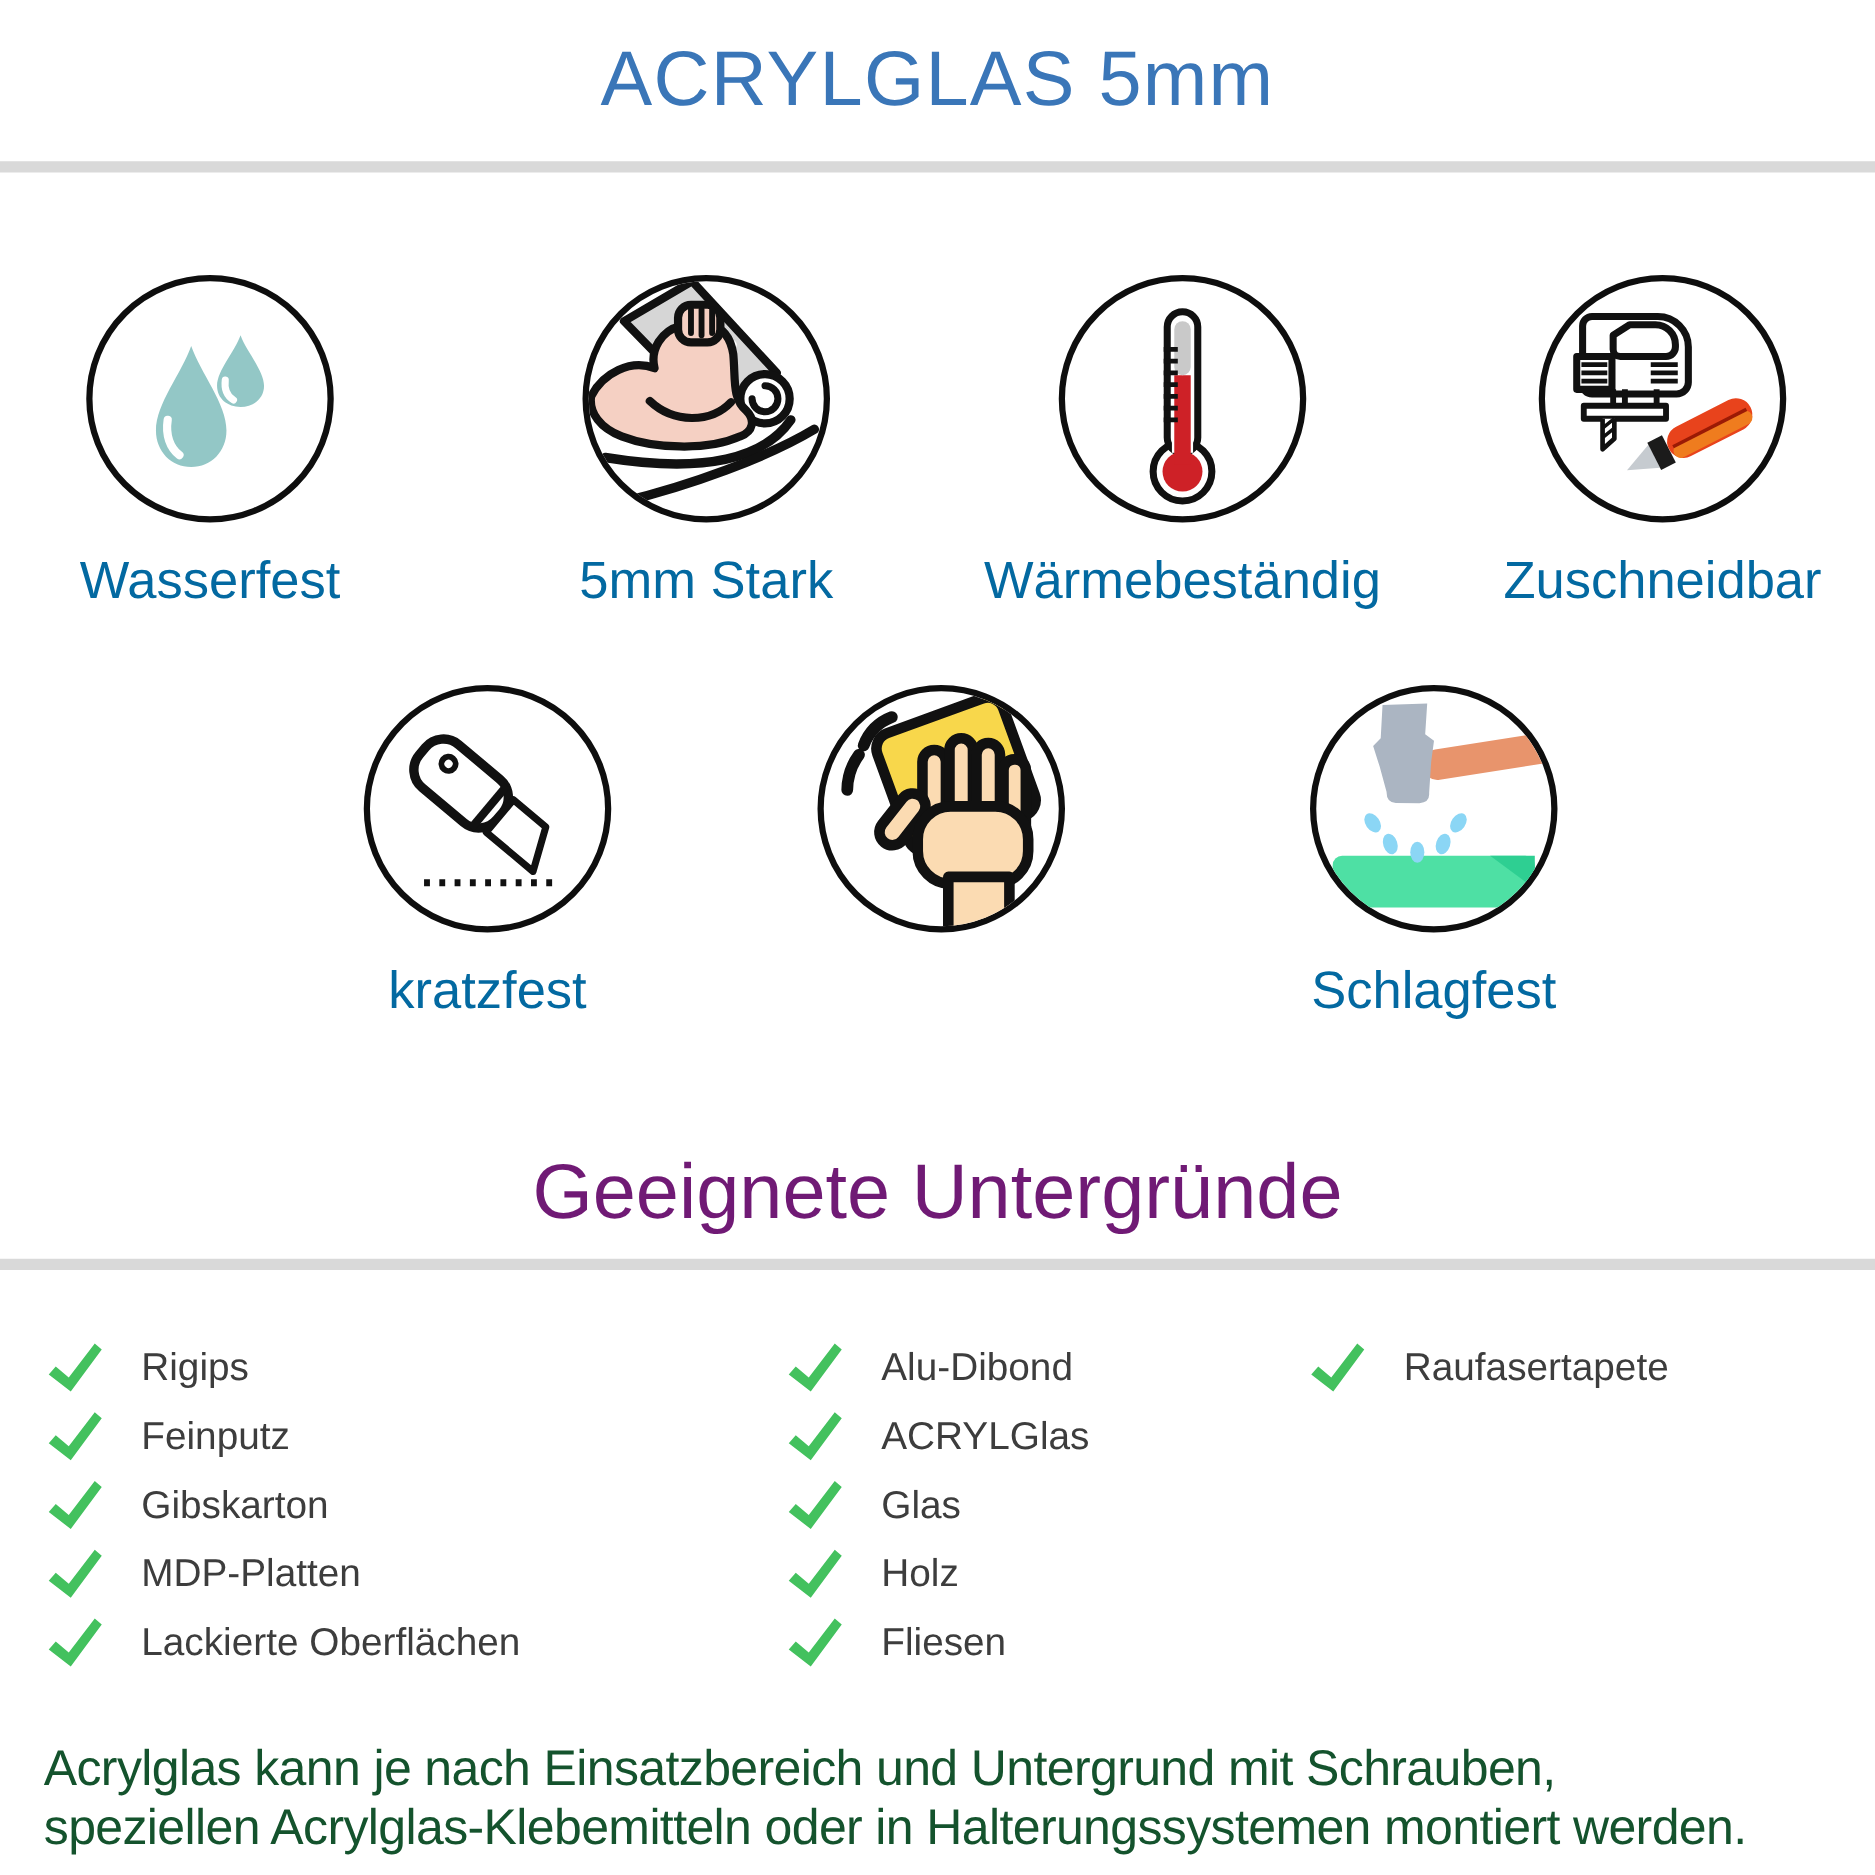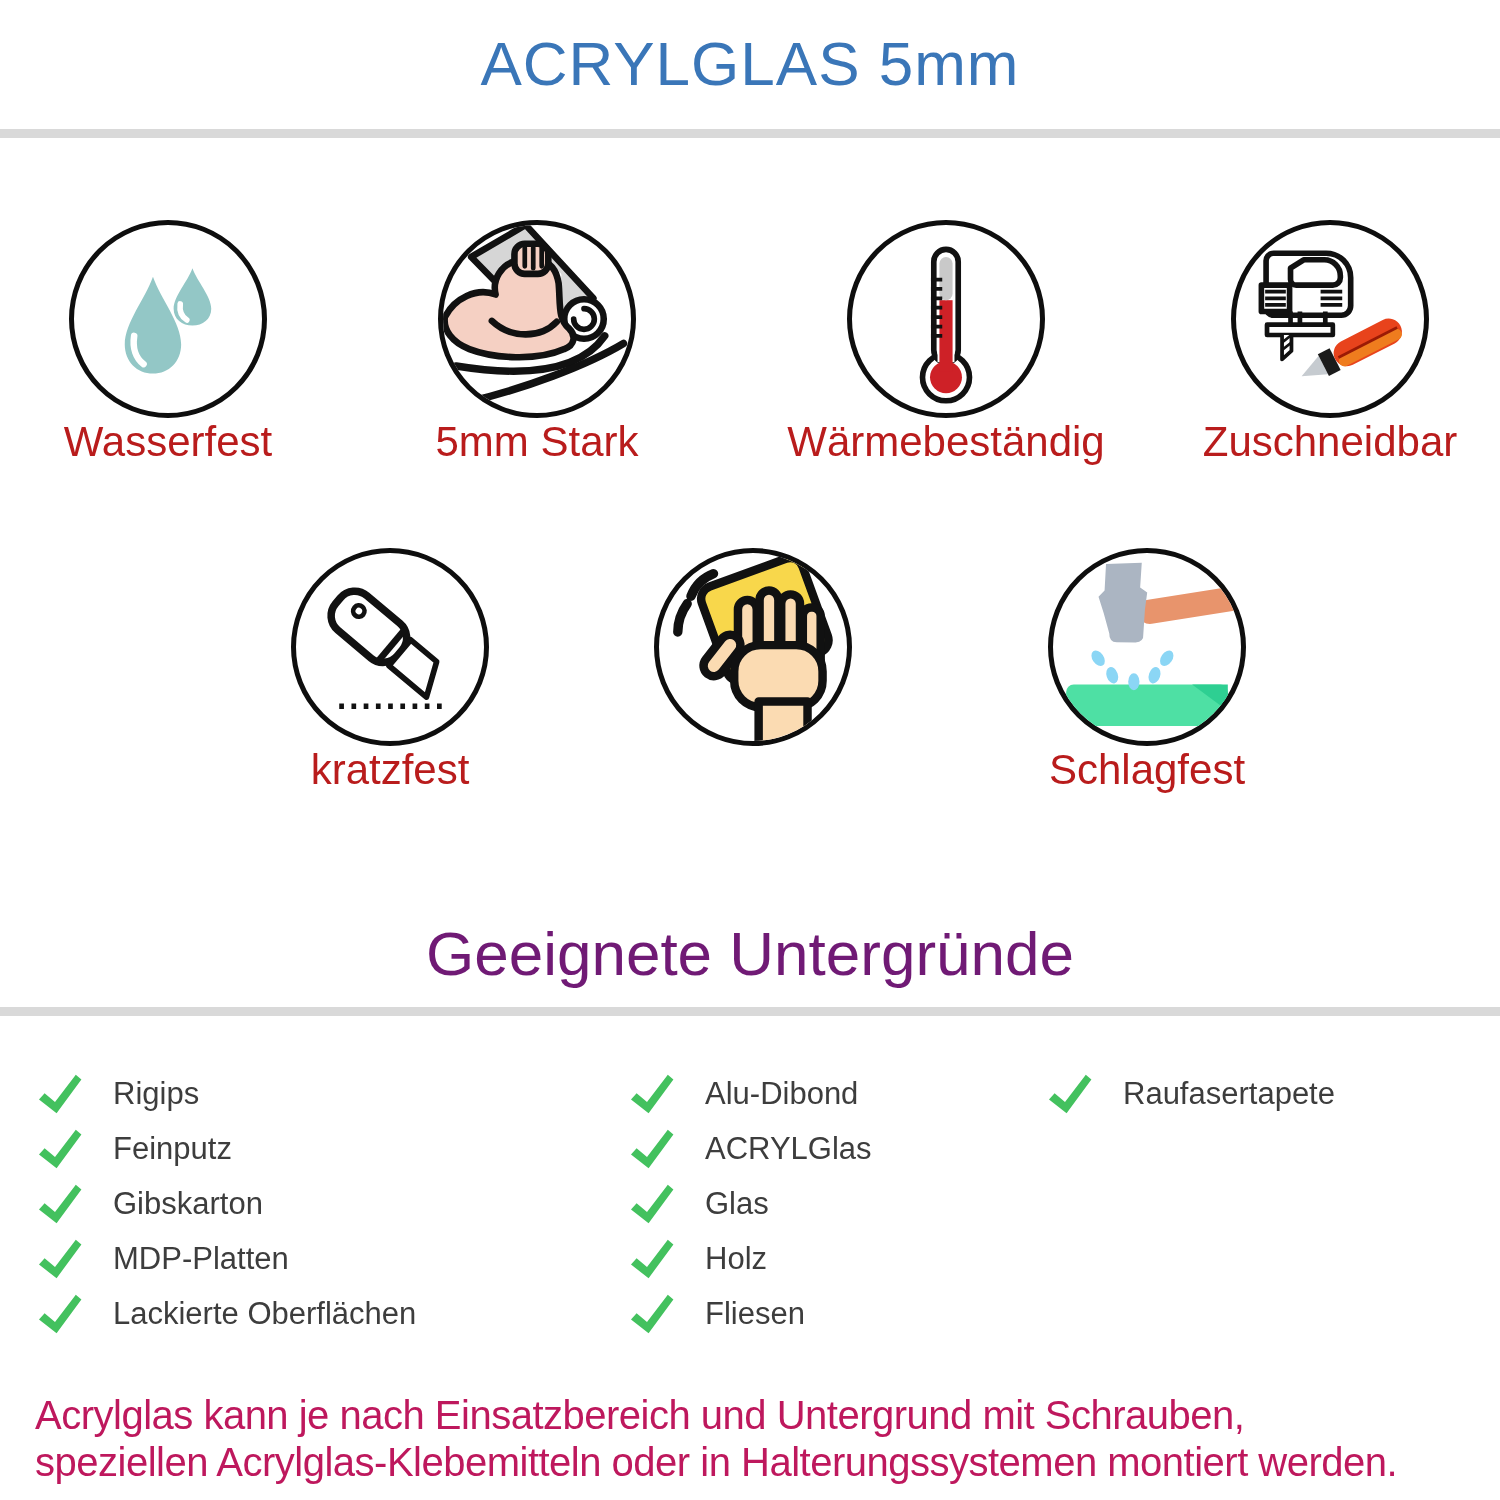--- a/index.html
+++ b/index.html
@@ -11,29 +11,29 @@
   .divider{position:absolute;left:0;width:100%;height:9px;background:#d9d9d9;}
   #bar1{top:129px;}
   #bar2{top:1007px;}
   .section-title{position:absolute;left:0;top:918px;width:100%;text-align:center;
                  font-size:62px;font-weight:500;color:#701a75;}
 
   .feature{position:absolute;width:370px;display:flex;flex-direction:column;align-items:center;}
   .icon-circle{width:188px;height:188px;border:5px solid #0e0e0e;border-radius:50%;
                background:#fff;overflow:hidden;}
   .icon-circle svg{width:100%;height:100%;display:block;}
-  .feature-label{font-size:42px;color:#b91c1c;white-space:nowrap;}
+  .feature-label{margin-top:22px;font-size:42px;color:#0369a1;white-space:nowrap;}
 
   .substrate-col{position:absolute;top:1066px;}
   .check-row{display:flex;align-items:center;height:55px;}
   .check-icon{width:48px;height:42px;margin-right:30px;flex:0 0 auto;}
   .check-label{font-size:31px;color:#3d3d3d;white-space:nowrap;}
 
   .footer{position:absolute;left:35px;top:1392px;width:1450px;
-          font-size:40px;line-height:47px;letter-spacing:-0.5px;color:#be185d;}
+          font-size:40px;line-height:47px;letter-spacing:-0.5px;color:#14532d;}
 </style>
 </head>
 <body>
 
 <div class="page">
 
   <div class="main-title">ACRYLGLAS 5mm</div>
   <div class="divider" id="bar1"></div>
 
   <div class="feature" style="left:-17px;top:220px">
@@ -41,21 +41,21 @@
       <svg viewBox="0 0 200 200">
         <path d="M84,55 C76,78 54,104 54,127 C54,145 67,158 84,158 C101,158 114,145 114,127 C114,104 92,78 84,55 Z" fill="#93c7c6"></path>
         <path d="M64,118 C62,131 66,142 74,148" stroke="#fff" stroke-width="7" fill="none" stroke-linecap="round"></path>
         <path d="M126,46 C121,60 106,76 106,89 C106,100 115,107 126,107 C137,107 146,100 146,89 C146,76 131,60 126,46 Z" fill="#93c7c6"></path>
         <path d="M113,84 C112,92 115,98 120,101" stroke="#fff" stroke-width="6" fill="none" stroke-linecap="round"></path>
       </svg>
     </div>
     <div class="feature-label">Wasserfest</div>
   </div>
 
-  <div class="feature" style="left:352px;top:220px">
+  <div class="feature" style="left:380px;top:220px">
     <div class="icon-circle">
       <svg viewBox="0 0 200 200">
         <polygon points="30,34 88,0 160,78 112,118" fill="#d6d6d6" stroke="#111" stroke-width="7" stroke-linejoin="round"></polygon>
         <circle cx="86" cy="26" r="4" fill="#fff"></circle>
         <circle cx="122" cy="54" r="4" fill="#fff"></circle>
         <circle cx="140" cy="84" r="4" fill="#fff"></circle>
         <circle cx="150" cy="100" r="21" fill="#fff" stroke="#111" stroke-width="7"></circle>
         <path d="M150,89 a11,11 0 1 1 -11,11" fill="none" stroke="#111" stroke-width="6" stroke-linecap="round"></path>
         <path d="M172,118 C150,150 100,164 14,150" fill="none" stroke="#111" stroke-width="8" stroke-linecap="round"></path>
         <path d="M28,188 C86,174 152,150 192,126" fill="none" stroke="#111" stroke-width="8" stroke-linecap="round"></path>

